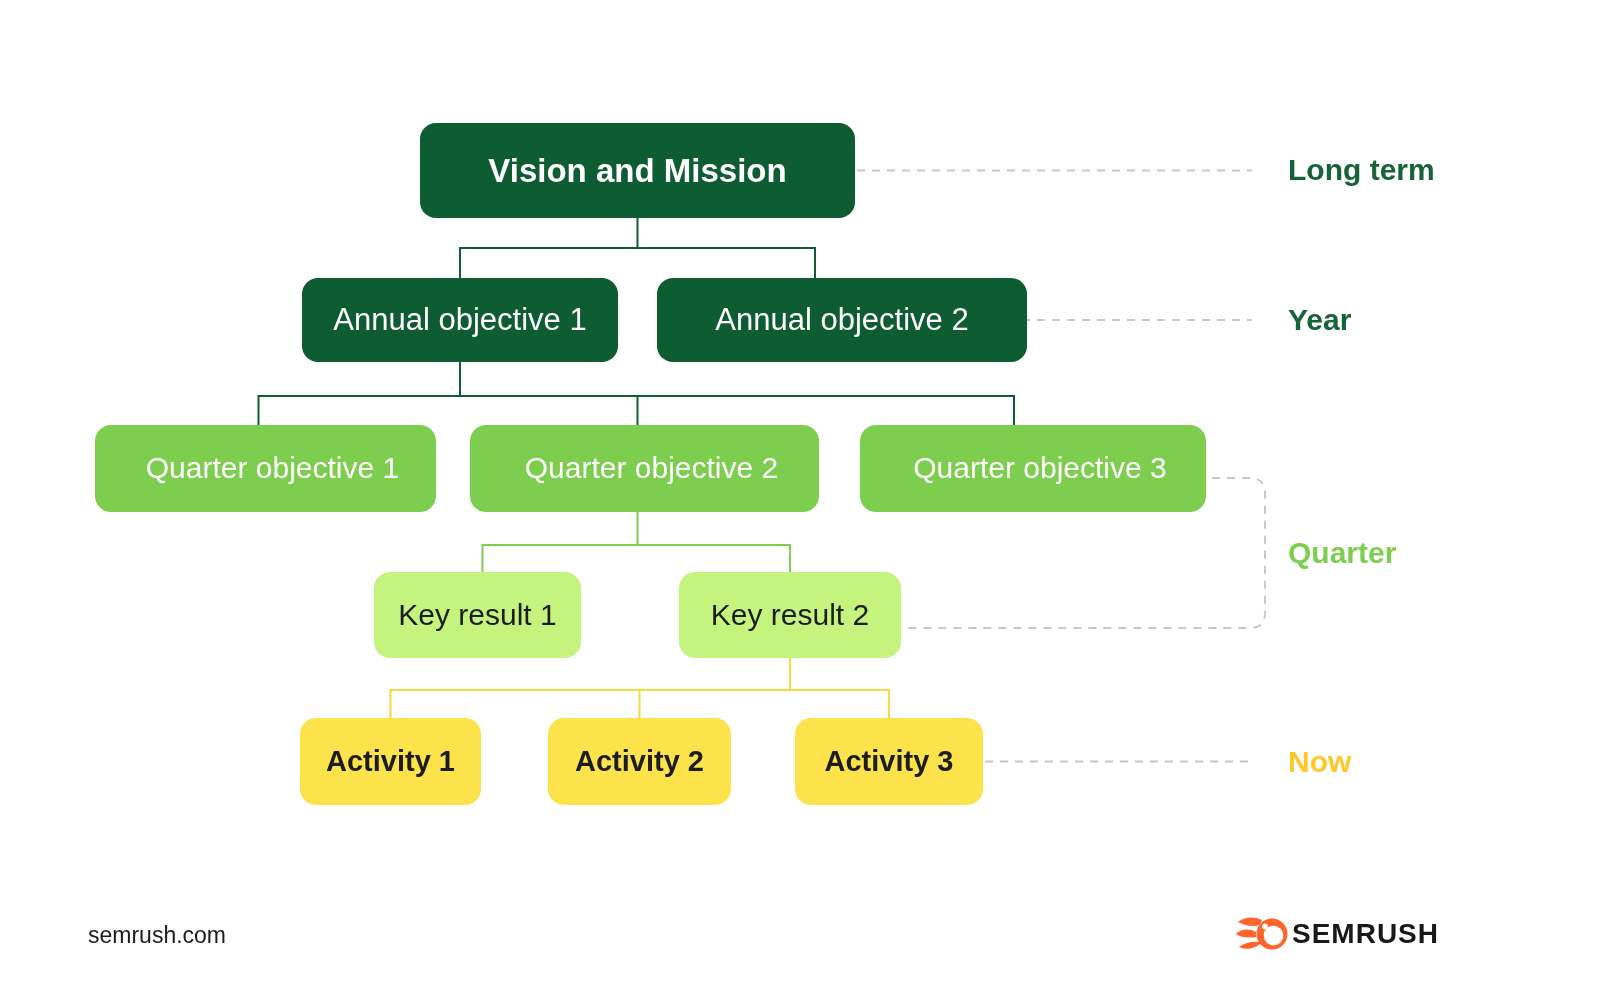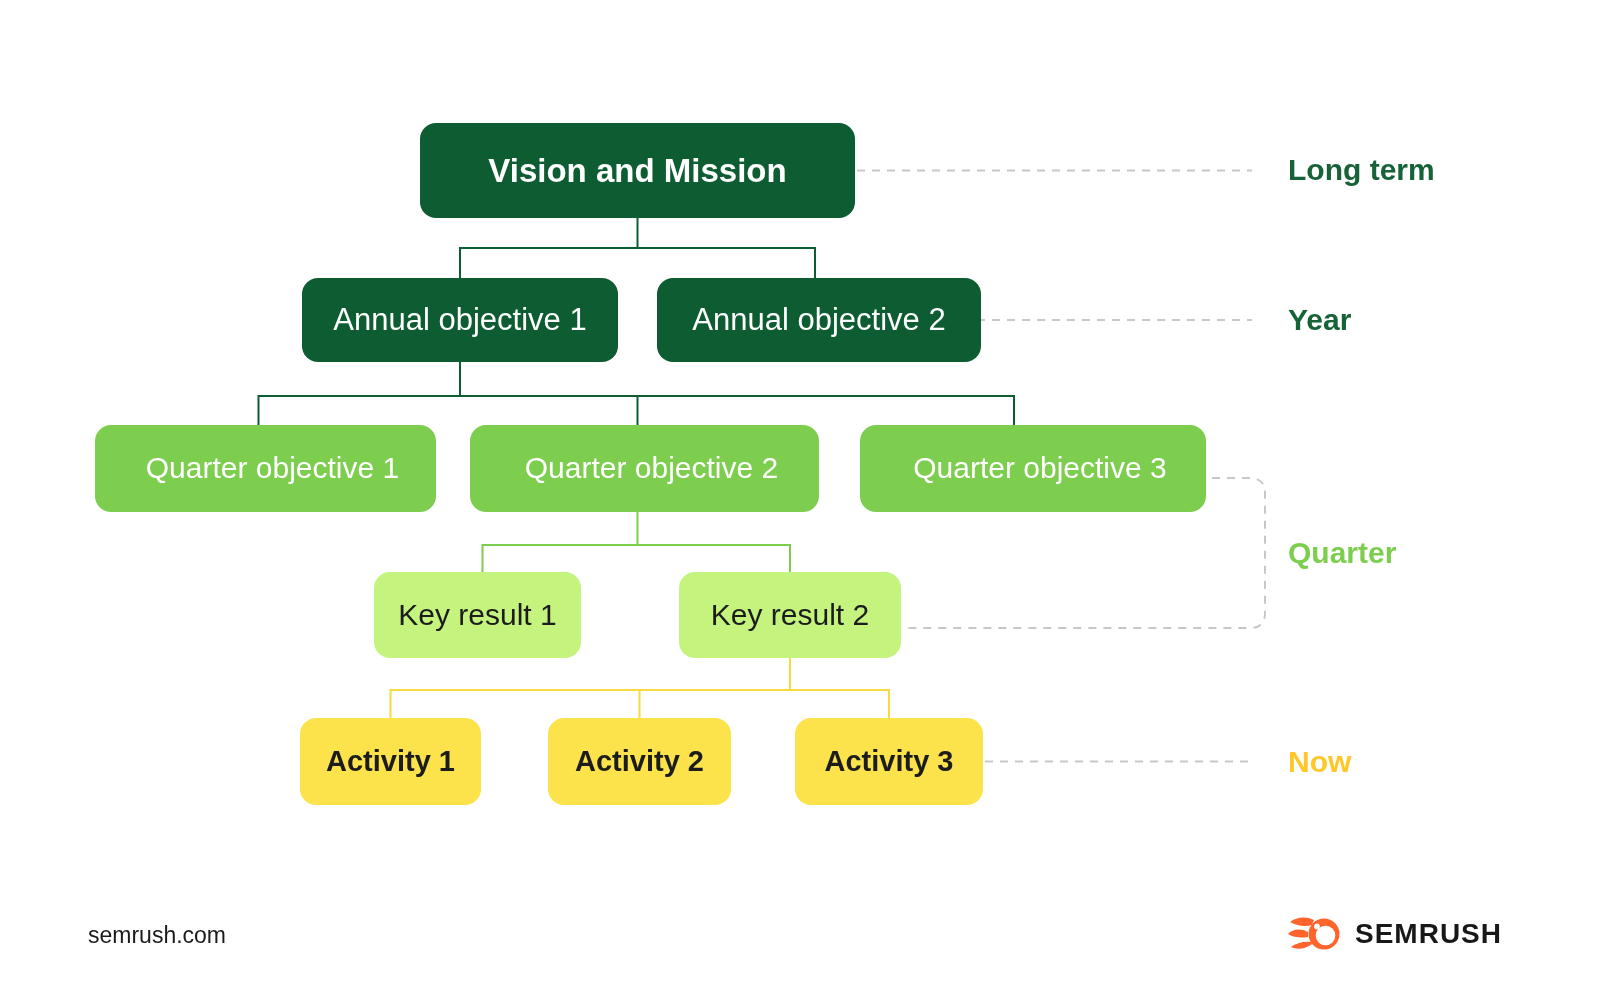--- a/index.html
+++ b/index.html
@@ -32,21 +32,21 @@
     line-height:1.15;
   }
   .lvl1{background:var(--dark-green);color:#fff;font-weight:700;font-size:33px;}
   .lvl2{background:var(--dark-green);color:#fff;font-weight:400;font-size:31px;}
   .lvl3{background:var(--mid-green);color:#fff;font-weight:400;font-size:30px;padding-left:14px;}
   .lvl4{background:var(--light-green);color:var(--text-dark);font-weight:400;font-size:30px;}
   .lvl5{background:var(--yellow);color:var(--text-dark);font-weight:700;font-size:29px;}
 
   .n-vision {left:420px;top:123px;width:435px;height:95px;}
   .n-annual1{left:302px;top:278px;width:316px;height:84px;}
-  .n-annual2{left:657px;top:278px;width:324px;height:84px;}
+  .n-annual2{left:657px;top:278px;width:370px;height:84px;}
   .n-q1{left:95px; top:425px;width:327px;height:87px;}
   .n-q2{left:470px;top:425px;width:335px;height:87px;}
   .n-q3{left:848px;top:425px;width:332px;height:87px;margin-left:12px;}
   .n-k1{left:374px;top:572px;width:207px;height:86px;}
   .n-k2{left:679px;top:572px;width:222px;height:86px;}
   .n-a1{left:300px;top:718px;width:181px;height:87px;}
   .n-a2{left:548px;top:718px;width:183px;height:87px;}
   .n-a3{left:795px;top:718px;width:188px;height:87px;}
 
   .tl-label{
@@ -56,22 +56,22 @@
   .tl-long   {top:170px;color:var(--label-green-dark);}
   .tl-year   {top:320px;color:var(--label-green-dark);}
   .tl-quarter{top:553px;color:var(--mid-green);}
   .tl-now    {top:762px;color:var(--label-yellow);}
 
   .site-url{
     position:absolute;left:88px;top:922px;
     font-size:23px;color:#1B1B1B;
   }
   .brand{
-    position:absolute;left:1288px;top:916px;
-    display:flex;align-items:center;gap:15px;
+    position:absolute;left:1236px;top:916px;
+    display:flex;align-items:center;gap:4px;
   }
   .brand-word{
     font-size:28px;font-weight:700;color:#181818;letter-spacing:1px;
   }
 </style>
 </head>
 <body>
 
 <div class="canvas">
 

